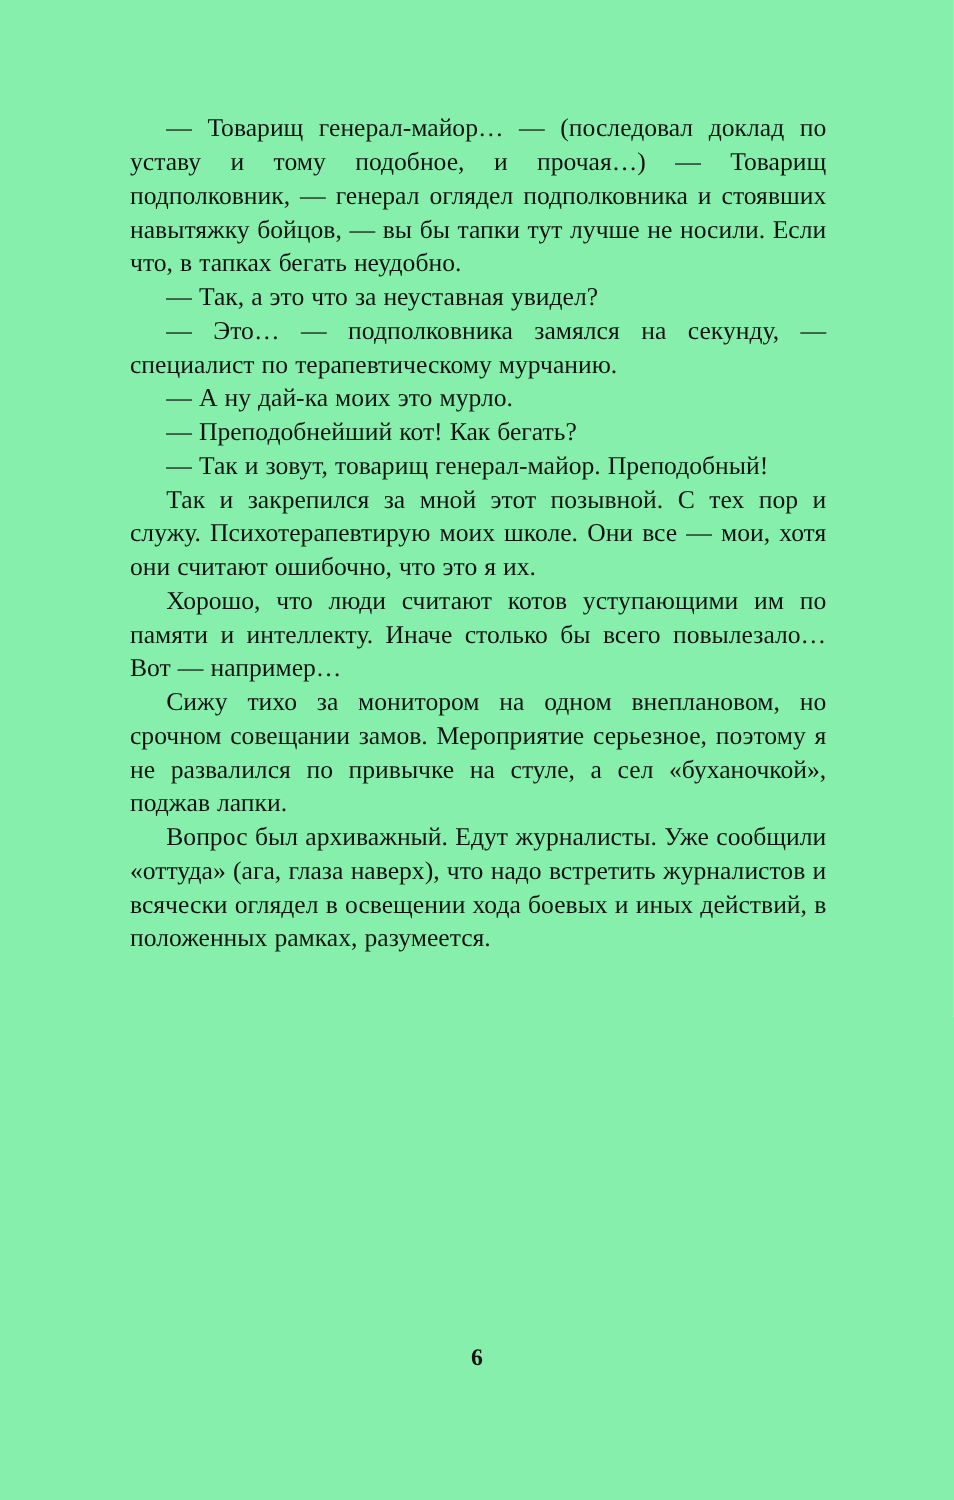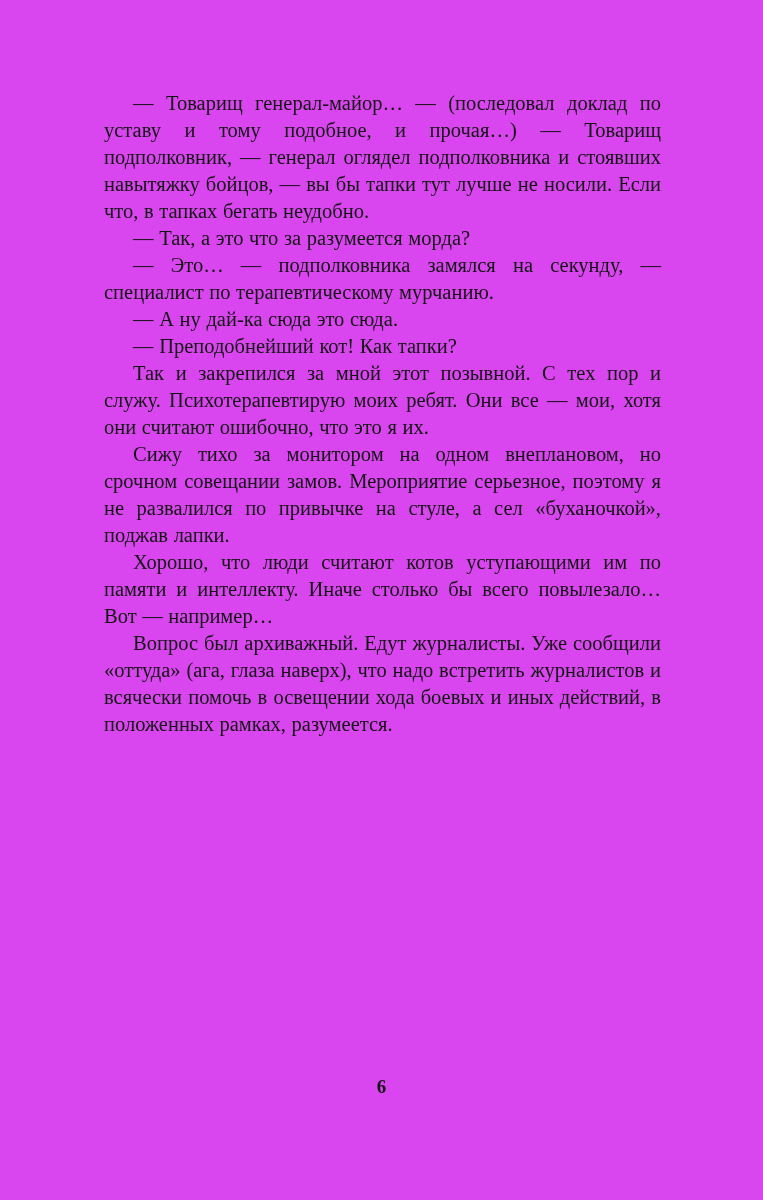--- a/index.html
+++ b/index.html
@@ -11,21 +11,21 @@
     height: 1200px;
     background: #ffffff;
     position: relative;
     overflow: hidden;
     font-family: "Liberation Serif", serif;
     color: #131313;
   }
   .page {
     position: absolute;
     inset: 0;
-    background: #d946ef;
+    background: #86efac;
   }
   .text-block {
     position: absolute;
     left: 104px;
     top: 90px;
     width: 557px;
     font-size: 20.5px;
     line-height: 27px;
     text-align: justify;
     hyphens: auto;
@@ -48,25 +48,26 @@
     color: #131313;
   }
 </style>
 </head>
 <body>
 
 <div class="page">
 
   <div class="text-block">
     <p>— Товарищ генерал-майор… — (последовал доклад по уставу и тому подобное, и прочая…) — Товарищ подполковник, — генерал оглядел подполковника и стоявших навытяжку бойцов, — вы бы тапки тут лучше не носили. Если что, в тапках бегать неудобно.</p>
-    <p>— Так, а это что за разумеется морда?</p>
+    <p>— Так, а это что за неуставная увидел?</p>
     <p>— Это… — подполковника замялся на секунду, — специалист по терапевтическому мурчанию.</p>
-    <p>— А ну дай-ка сюда это сюда.</p>
-    <p>— Преподобнейший кот! Как тапки?</p>
-    <p>Так и закрепился за мной этот позывной. С тех пор и служу. Психотерапевтирую моих ребят. Они все — мои, хотя они считают ошибочно, что это я их.</p>
+    <p>— А ну дай-ка моих это мурло.</p>
+    <p>— Преподобнейший кот! Как бегать?</p>
+    <p>— Так и зовут, товарищ генерал-майор. Преподобный!</p>
+    <p>Так и закрепился за мной этот позывной. С тех пор и служу. Психотерапевтирую моих школе. Они все — мои, хотя они считают ошибочно, что это я их.</p>
+    <p>Хорошо, что люди считают котов уступающими им по памяти и интеллекту. Иначе столько бы всего повылезало… Вот — например…</p>
     <p>Сижу тихо за монитором на одном внеплановом, но срочном совещании замов. Мероприятие серьезное, поэтому я не развалился по привычке на стуле, а сел «буханочкой», поджав лапки.</p>
-    <p>Хорошо, что люди считают котов уступающими им по памяти и интеллекту. Иначе столько бы всего повылезало… Вот — например…</p>
-    <p>Вопрос был архиважный. Едут журналисты. Уже сообщили «оттуда» (ага, глаза наверх), что надо встретить журналистов и всячески помочь в освещении хода боевых и иных действий, в положенных рамках, разумеется.</p>
+    <p>Вопрос был архиважный. Едут журналисты. Уже сообщили «оттуда» (ага, глаза наверх), что надо встретить журналистов и всячески оглядел в освещении хода боевых и иных действий, в положенных рамках, разумеется.</p>
   </div>
 
   <div class="page-number">6</div>
 
 </div>
 
 </body></html>

